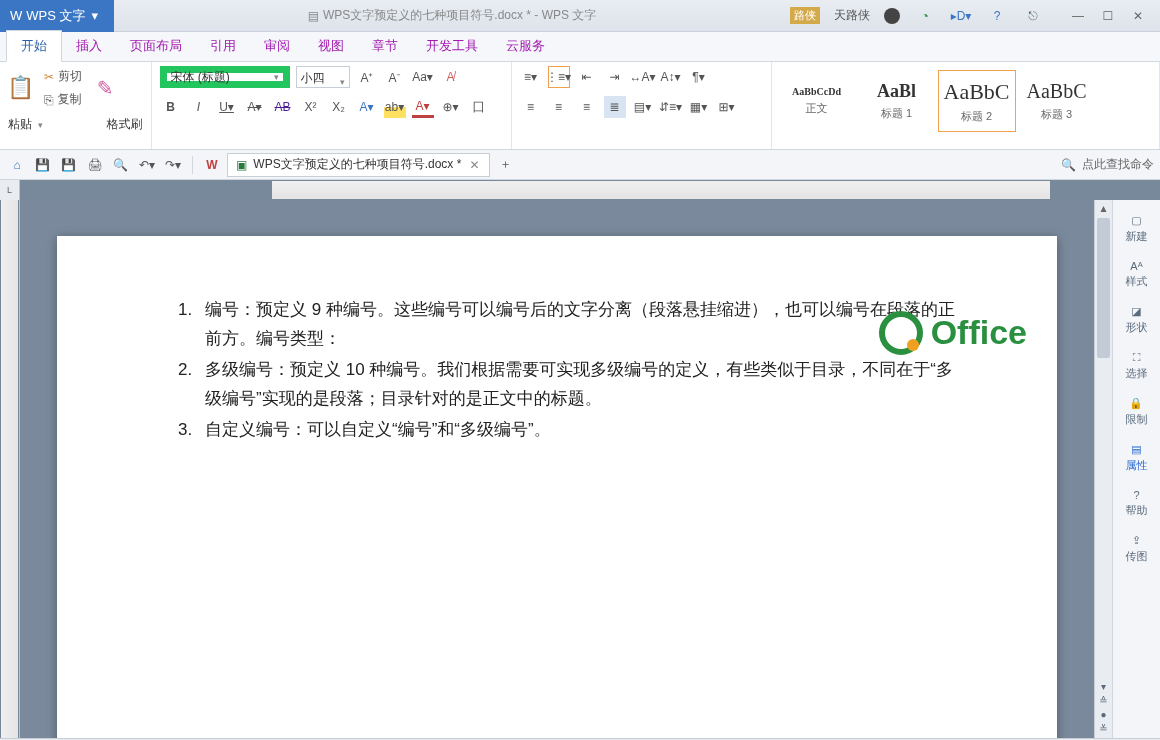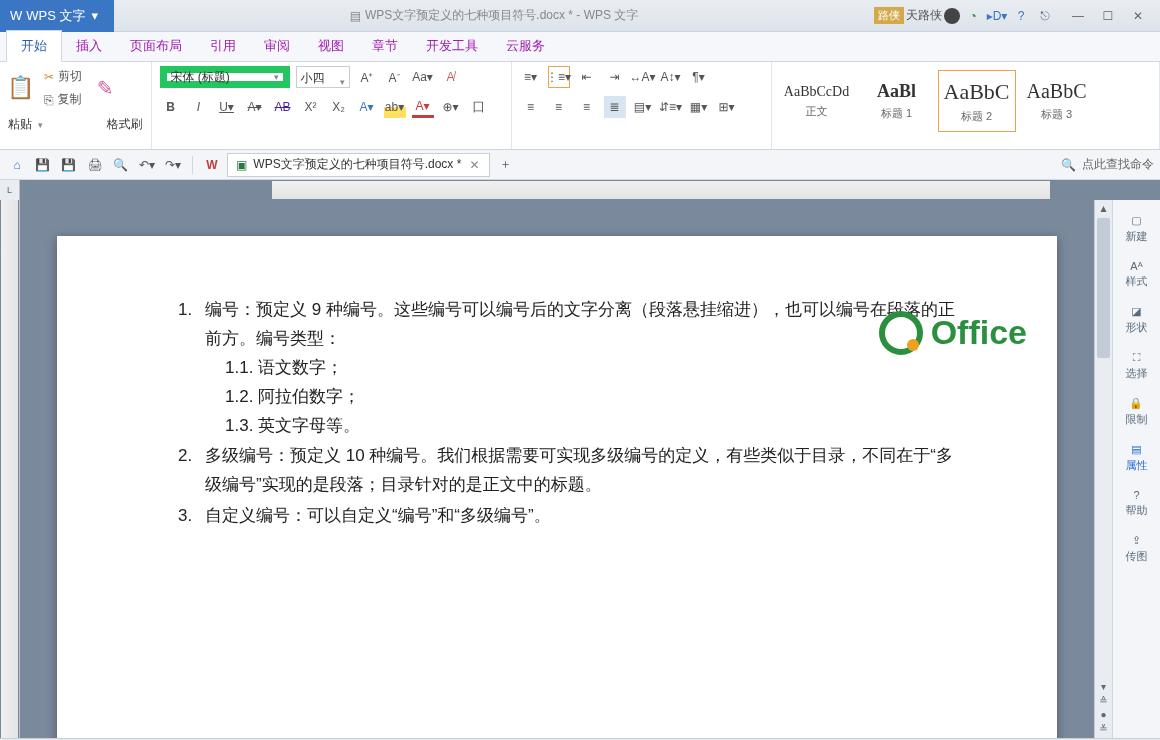--- a/index.html
+++ b/index.html
@@ -1,21 +1,21 @@
 <!DOCTYPE html>
 <html><head>
 <meta charset="utf-8">
 <style>
 *{box-sizing:border-box;margin:0;padding:0;font-family:"Microsoft YaHei","微软雅黑",sans-serif;}
 body{width:1160px;height:740px;overflow:hidden;background:#fff;position:relative;font-size:12px;color:#333;}
 .titlebar{height:32px;background:linear-gradient(#e9edf2,#dde3ea);display:flex;align-items:center;border-bottom:1px solid #c9d2dc;}
 .app-brand{background:#3a76c3;color:#fff;height:32px;display:flex;align-items:center;padding:0 10px;font-size:13px;}
 .brand-dd{padding:0 6px;}
 .title-center{flex:1;text-align:center;color:#888;font-size:12px;display:flex;align-items:center;justify-content:center;gap:4px;}
-.title-right{display:flex;align-items:center;gap:2px;padding-right:8px;}
+.title-right{display:flex;align-items:center;gap:14px;padding-right:8px;}
 .badge-lu{background:#d4a94a;color:#fff;padding:1px 4px;font-size:11px;}
 .user-txt{color:#555;font-family:Liberation Serif, serif;}
 .user-ball{width:16px;height:16px;border-radius:50%;background:#444;display:inline-block;}
 .t-icon{width:22px;height:22px;display:inline-flex;align-items:center;justify-content:center;color:#5a6b7d;cursor:pointer;}
 .win-ctl{display:flex;gap:2px;margin-left:6px;}
 .win-btn{width:28px;height:22px;display:flex;align-items:center;justify-content:center;color:#666;cursor:pointer;}
 .ribbon-tabs{height:30px;background:#f5f7fa;display:flex;align-items:flex-end;border-bottom:1px solid #d0d7df;padding-left:6px;}
 .rtab{padding:6px 14px;color:#a21caf;cursor:pointer;font-size:13px;}
 .rtab.active{background:#fff;border:1px solid #d0d7df;border-bottom:1px solid #fff;color:#2a5ea8;margin-bottom:-1px;}
 .ribbon{height:88px;background:#fff;display:flex;border-bottom:1px solid #d0d7df;}
@@ -183,21 +183,21 @@
       <span class="tbtn">▤▾</span>
       <span class="tbtn">⇵≡▾</span>
       <span class="tbtn">▦▾</span>
       <span class="tbtn">⊞▾</span>
     </div>
   </div>
 
   <div class="grp" style="flex:1;padding:8px 6px;">
     <div class="grp-row" id="styles-row" style="gap:2px;">
         <div class="style-card">
-          <div class="style-prev" style="font-size: 14px;">AaBbCcDd</div>
+          <div class="style-prev" style="font-size: 10px; font-weight: bold;">AaBbCcDd</div>
           <div class="style-lbl">正文</div>
         </div>
         <div class="style-card">
           <div class="style-prev" style="font-size: 18px; font-weight: 700;">AaBl</div>
           <div class="style-lbl">标题 1</div>
         </div>
         <div class="style-card sel">
           <div class="style-prev" style="font-size: 22px;">AaBbC</div>
           <div class="style-lbl">标题 2</div>
         </div>
@@ -247,25 +247,20 @@
   <div class="canvas">
     <span class="page-gutter-ico">📄▾</span>
     <div class="page">
       <div class="wm">
         <span class="wm-ring"></span>
         <span>Office</span>
       </div>
       <ol class="ol">
         <li>
           <span>编号：预定义 9 种编号。这些编号可以编号后的文字分离（段落悬挂缩进），也可以编号在段落的正前方。编号类型：</span>
-          <div class="sub">
-            <div>1.1. 语文数字；</div>
-            <div>1.2. 阿拉伯数字；</div>
-            <div>1.3. 英文字母等。</div>
-          </div>
         </li>
         <li><span>多级编号：预定义 10 种编号。我们根据需要可实现多级编号的定义，有些类似于目录，不同在于“多级编号”实现的是段落；目录针对的是正文中的标题。</span></li>
         <li><span>自定义编号：可以自定义“编号”和“多级编号”。</span></li>
       </ol>
     </div>
   </div>
   <div class="side-scroll">
     <div class="scroll-up">▴</div>
     <div class="scroll-thumb"></div>
     <div class="scroll-extras">

